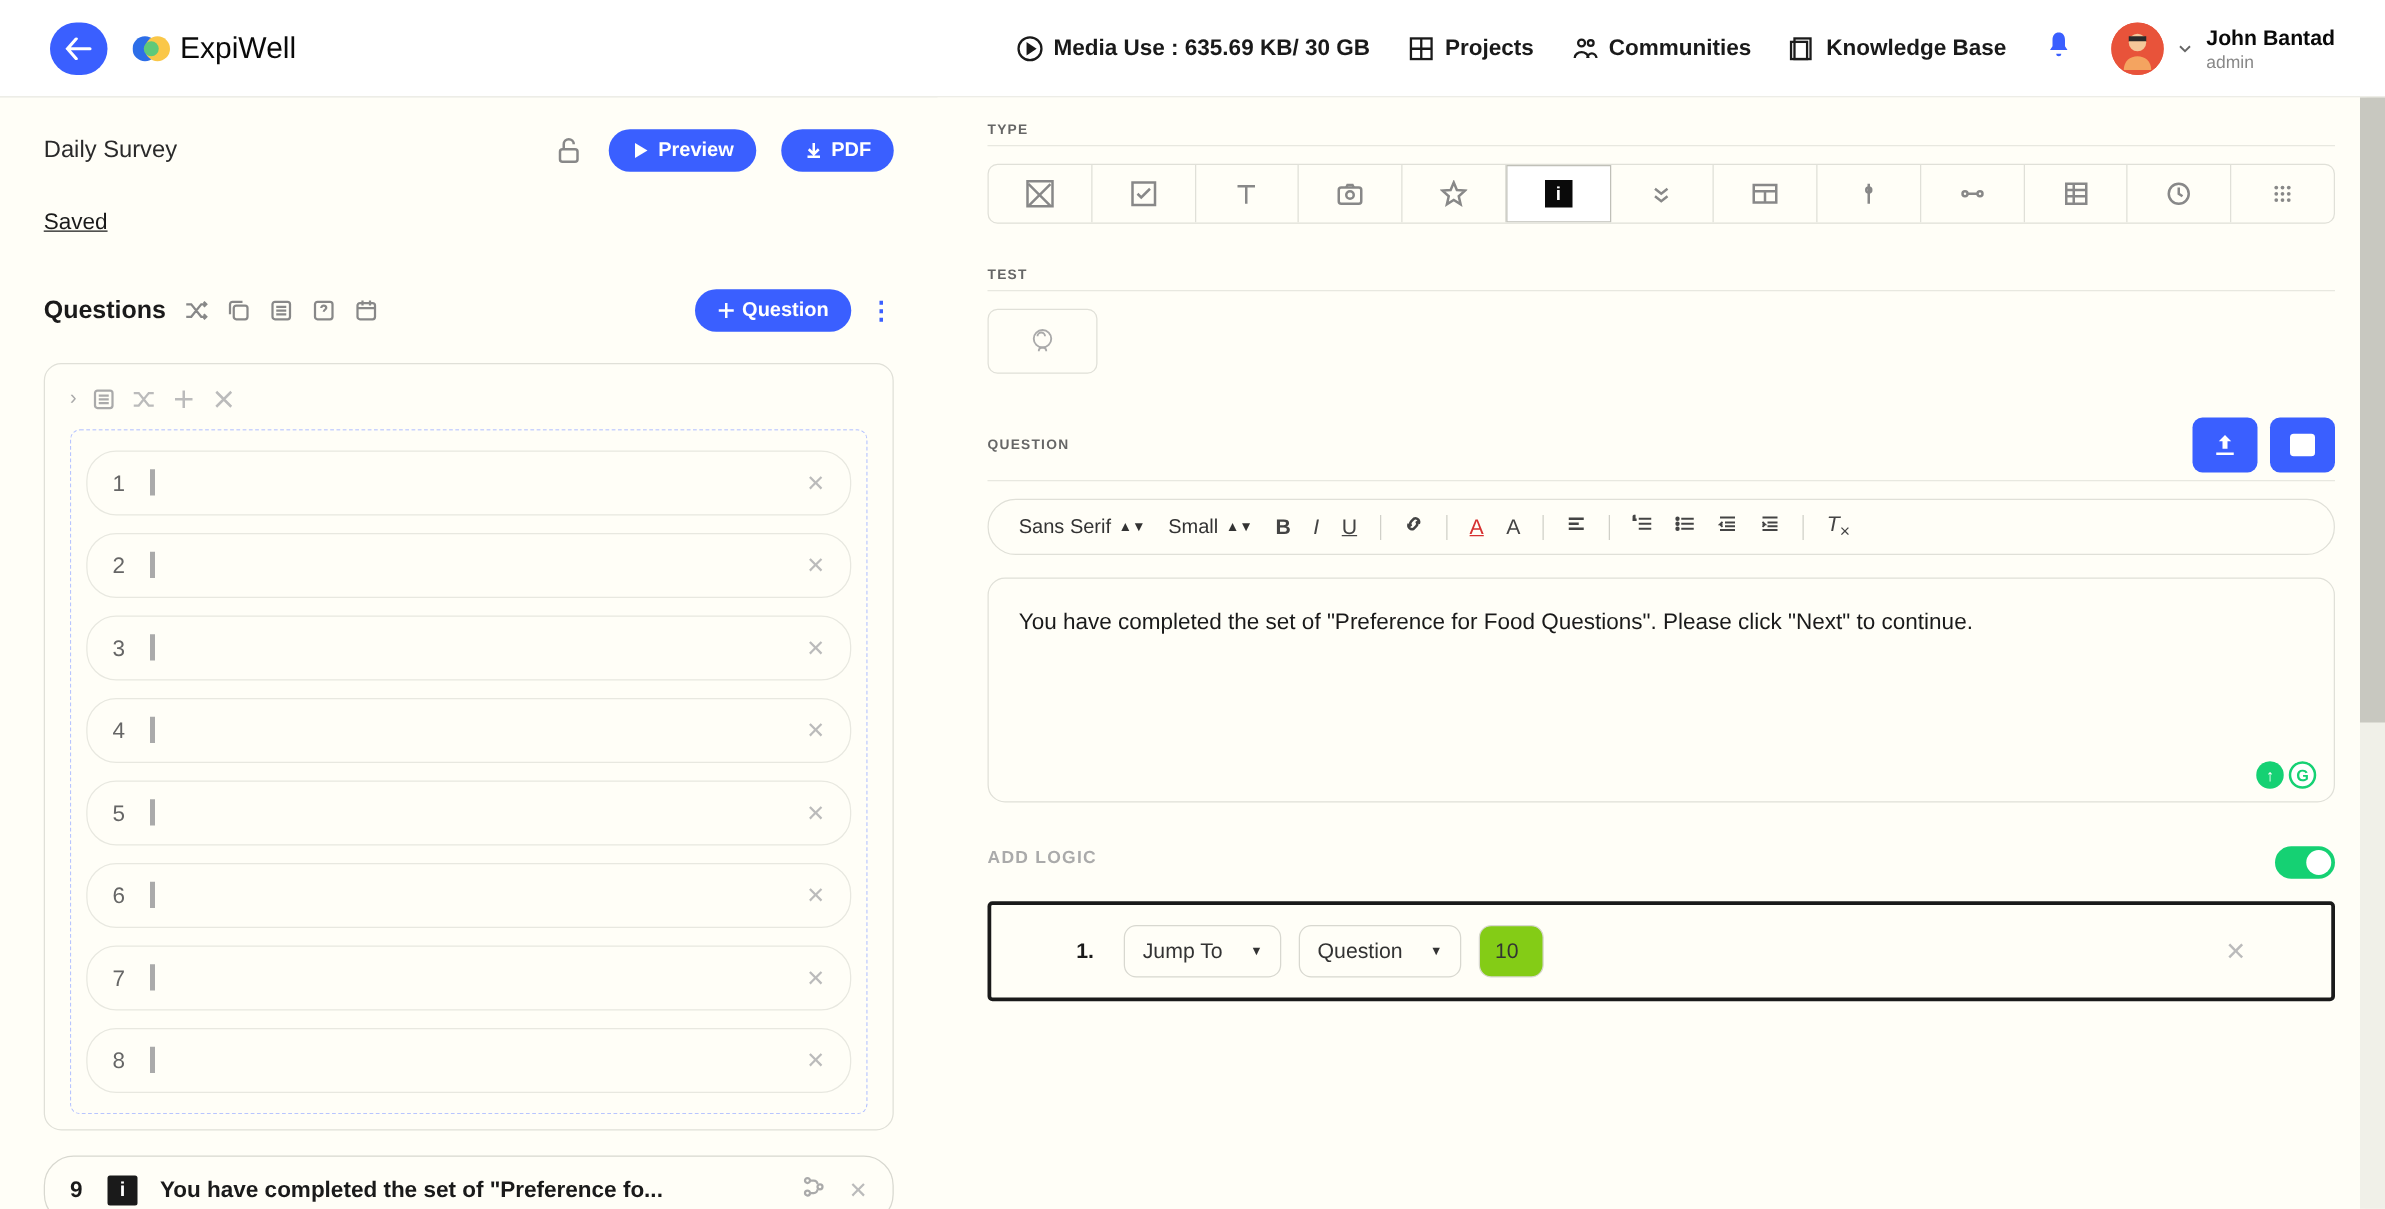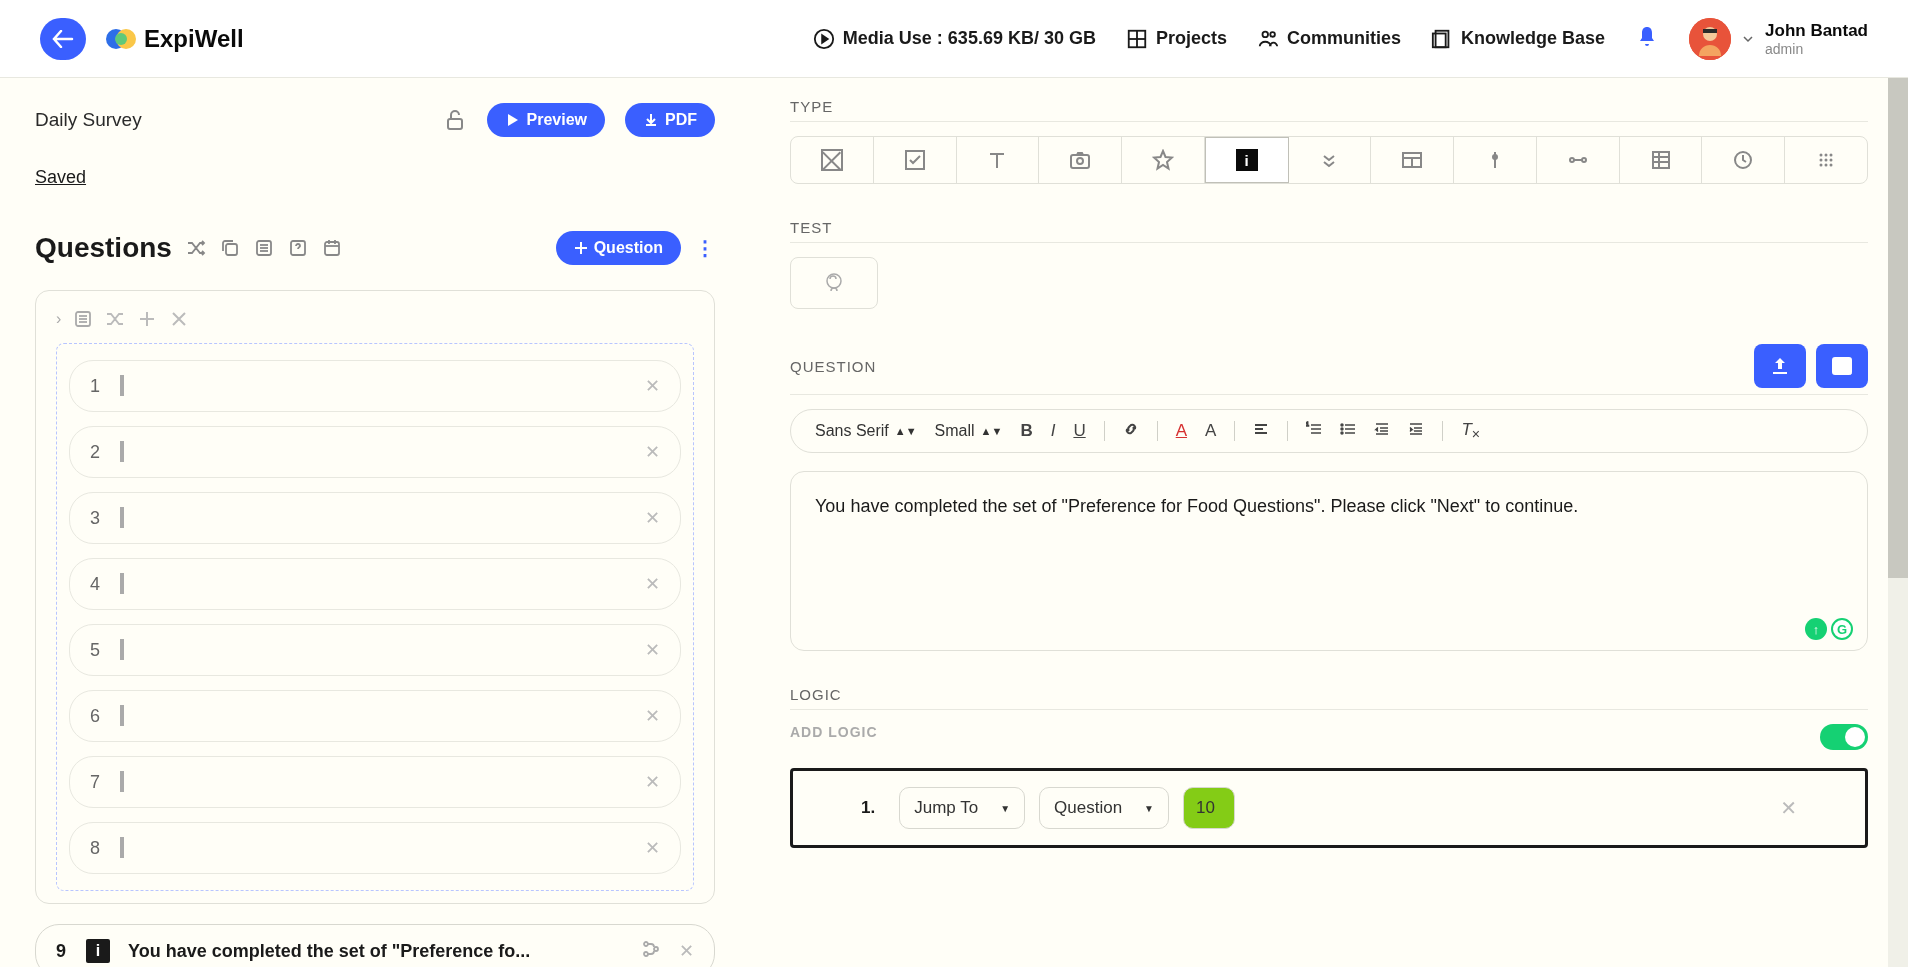--- a/index.html
+++ b/index.html
@@ -4,21 +4,21 @@
 <style>
 * { margin: 0; padding: 0; box-sizing: border-box; font-family: Arial, sans-serif; }
 body { background: #fffef7; width: 1908px; height: 967px; overflow: hidden; }
 
 
 .header { height: 78px; background: #fff; border-bottom: 1px solid #e8e8e0; display: flex; align-items: center; padding: 0 40px; }
 .back-btn { width: 46px; height: 42px; background: #3a5fff; border-radius: 22px; display: flex; align-items: center; justify-content: center; margin-right: 20px; cursor: pointer; }
 .back-btn svg { fill: white; }
 .logo { display: flex; align-items: center; gap: 8px; }
 .logo-icon { width: 30px; height: 30px; position: relative; }
-.logo-text { font-size: 24px; font-weight: 700; color: #0a0a0a; }
+.logo-text { font-size: 24px; font-weight: 400; color: #0a0a0a; }
 .header-spacer { flex: 1; }
 .header-item { display: flex; align-items: center; gap: 8px; margin-left: 30px; color: #1a1a1a; font-size: 18px; font-weight: 600; cursor: pointer; }
 .header-item svg { width: 22px; height: 22px; }
 .media-use { font-weight: 600; }
 .bell-icon { color: #3a5fff; margin-left: 30px; }
 .user-section { display: flex; align-items: center; gap: 12px; margin-left: 30px; }
 .avatar { width: 42px; height: 42px; border-radius: 50%; background: radial-gradient(circle, #f4a460 30%, #e8533a 70%); position: relative; }
 .user-info { display: flex; flex-direction: column; }
 .user-name { font-size: 17px; font-weight: 700; color: #0a0a0a; }
 .user-role { font-size: 14px; color: #888; }
@@ -32,21 +32,21 @@
 .right-scrollbar { width: 20px; background: #f0f0e8; position: absolute; right: 0; top: 78px; bottom: 0; }
 .right-scrollbar-thumb { width: 100%; height: 500px; background: #c8c8c0; }
 
 
 .survey-header { display: flex; align-items: center; gap: 20px; margin-bottom: 30px; }
 .survey-title { font-size: 19px; color: #2a2a2a; margin-right: auto; }
 .lock-icon { width: 24px; height: 24px; color: #888; }
 .btn-blue { background: #3a5fff; color: white; border: none; border-radius: 20px; padding: 8px 18px; font-size: 16px; font-weight: 600; display: flex; align-items: center; gap: 6px; cursor: pointer; }
 .saved-link { font-size: 18px; color: #1a1a1a; text-decoration: underline; margin-bottom: 43px; display: inline-block; }
 .questions-header { display: flex; align-items: center; gap: 14px; margin-bottom: 25px; }
-.questions-title { font-size: 28px; font-weight: 600; color: #1a1a1a; }
+.questions-title { font-size: 20px; font-weight: 600; color: #1a1a1a; }
 .q-icon { width: 20px; height: 20px; color: #888; cursor: pointer; }
 .questions-header-spacer { flex: 1; }
 .menu-dots { color: #3a5fff; font-size: 20px; font-weight: bold; }
 
 
 .question-block { border: 1px solid #e0e0d8; border-radius: 14px; padding: 12px 20px; margin-bottom: 20px; background: #fffef7; }
 .block-header { display: flex; align-items: center; gap: 12px; padding: 6px 0 14px; }
 .chevron { color: #aaa; }
 .block-icon { width: 20px; height: 20px; color: #aaa; }
 .block-title { font-size: 18px; color: #aaa; flex: 1; }
@@ -59,21 +59,21 @@
 .q-item-spacer { flex: 1; }
 .q-close { color: #bbb; font-size: 18px; cursor: pointer; }
 
 .selected-question { display: flex; align-items: center; gap: 18px; border: 1px solid #d8d8d0; border-radius: 24px; padding: 14px 20px; background: #fffef7; }
 .selected-question .q-num { font-weight: 700; color: #1a1a1a; }
 .info-badge { width: 24px; height: 24px; background: #1a1a1a; color: white; display: flex; align-items: center; justify-content: center; font-weight: bold; border-radius: 2px; }
 .selected-text { font-size: 18px; font-weight: 700; color: #1a1a1a; flex: 1; white-space: nowrap; overflow: hidden; text-overflow: ellipsis; }
 .branch-icon { color: #aaa; }
 
 
-.section-label { font-size: 15px; font-weight: 400; color: #666; letter-spacing: 1px; margin-bottom: 14px; border-bottom: 1px solid #e8e8e0; padding-bottom: 6px; }
+.section-label { font-size: 11px; font-weight: 700; color: #666; letter-spacing: 1px; margin-bottom: 14px; border-bottom: 1px solid #e8e8e0; padding-bottom: 6px; }
 .type-row { display: flex; border: 1px solid #e0e0d8; border-radius: 8px; overflow: hidden; margin-bottom: 35px; }
 .type-item { flex: 1; height: 46px; display: flex; align-items: center; justify-content: center; color: #888; cursor: pointer; border-right: 1px solid #e0e0d8; }
 .type-item:last-child { border-right: none; }
 .type-item.active { background: #fff; border: 1px solid #c0c0b8; }
 .type-item.active .info-icon-box { background: #0a0a0a; }
 .info-icon-box { width: 22px; height: 22px; background: #888; color: white; display: flex; align-items: center; justify-content: center; font-weight: bold; font-size: 15px; }
 
 .test-box { width: 88px; height: 52px; border: 1px solid #e0e0d8; border-radius: 8px; display: flex; align-items: center; justify-content: center; margin-bottom: 35px; color: #aaa; }
 
 .question-section-header { display: flex; align-items: center; margin-bottom: 14px; border-bottom: 1px solid #e8e8e0; padding-bottom: 6px; }
@@ -500,21 +500,20 @@
     </div>
 
     <div class="editor">
       <span>You have completed the set of "Preference for Food Questions".  Please click "Next" to continue.</span>
       <div class="grammarly">
         <span class="grammarly-badge" style="background:#15d173;color:white">↑</span>
         <span class="grammarly-badge" style="border:2px solid #15d173;color:#15d173;background:white">G</span>
       </div>
     </div>
 
-    <div class="section-label">LOGIC</div>
     <div class="logic-header">
       <span class="add-logic">ADD LOGIC</span>
       <div class="toggle">
           <div class="toggle-knob"></div>
         </div>
     </div>
 
     <div class="logic-row">
       <span class="logic-num">1.</span>
       <div class="logic-select">

